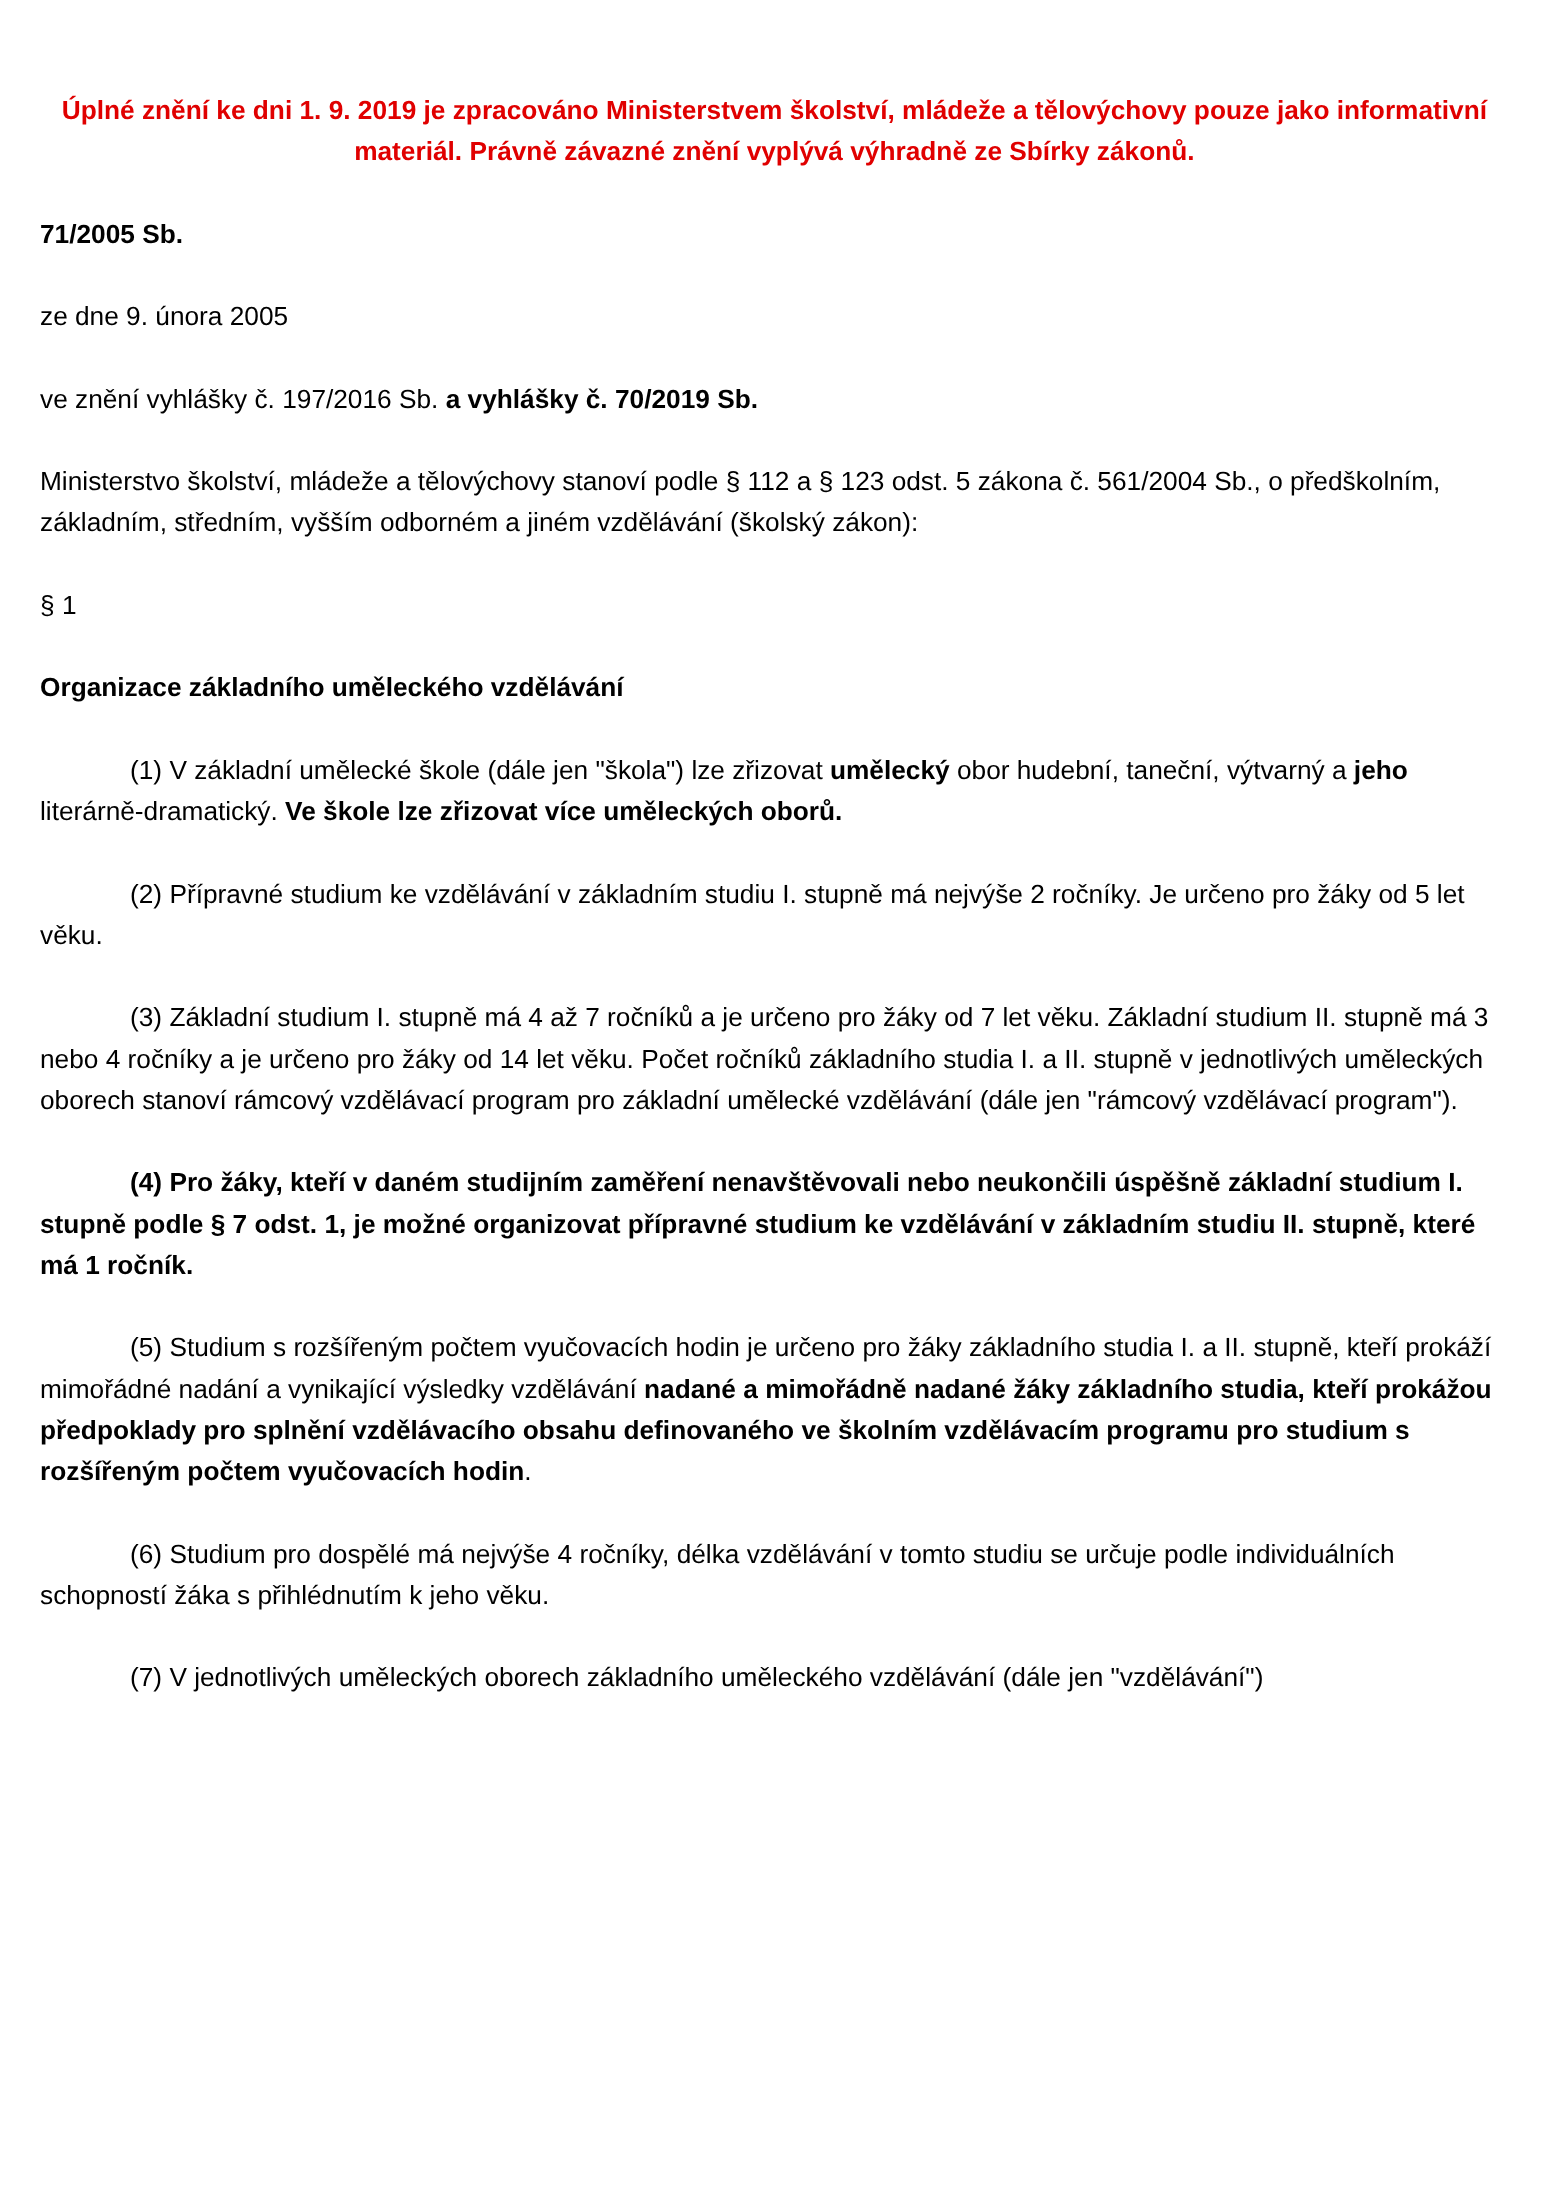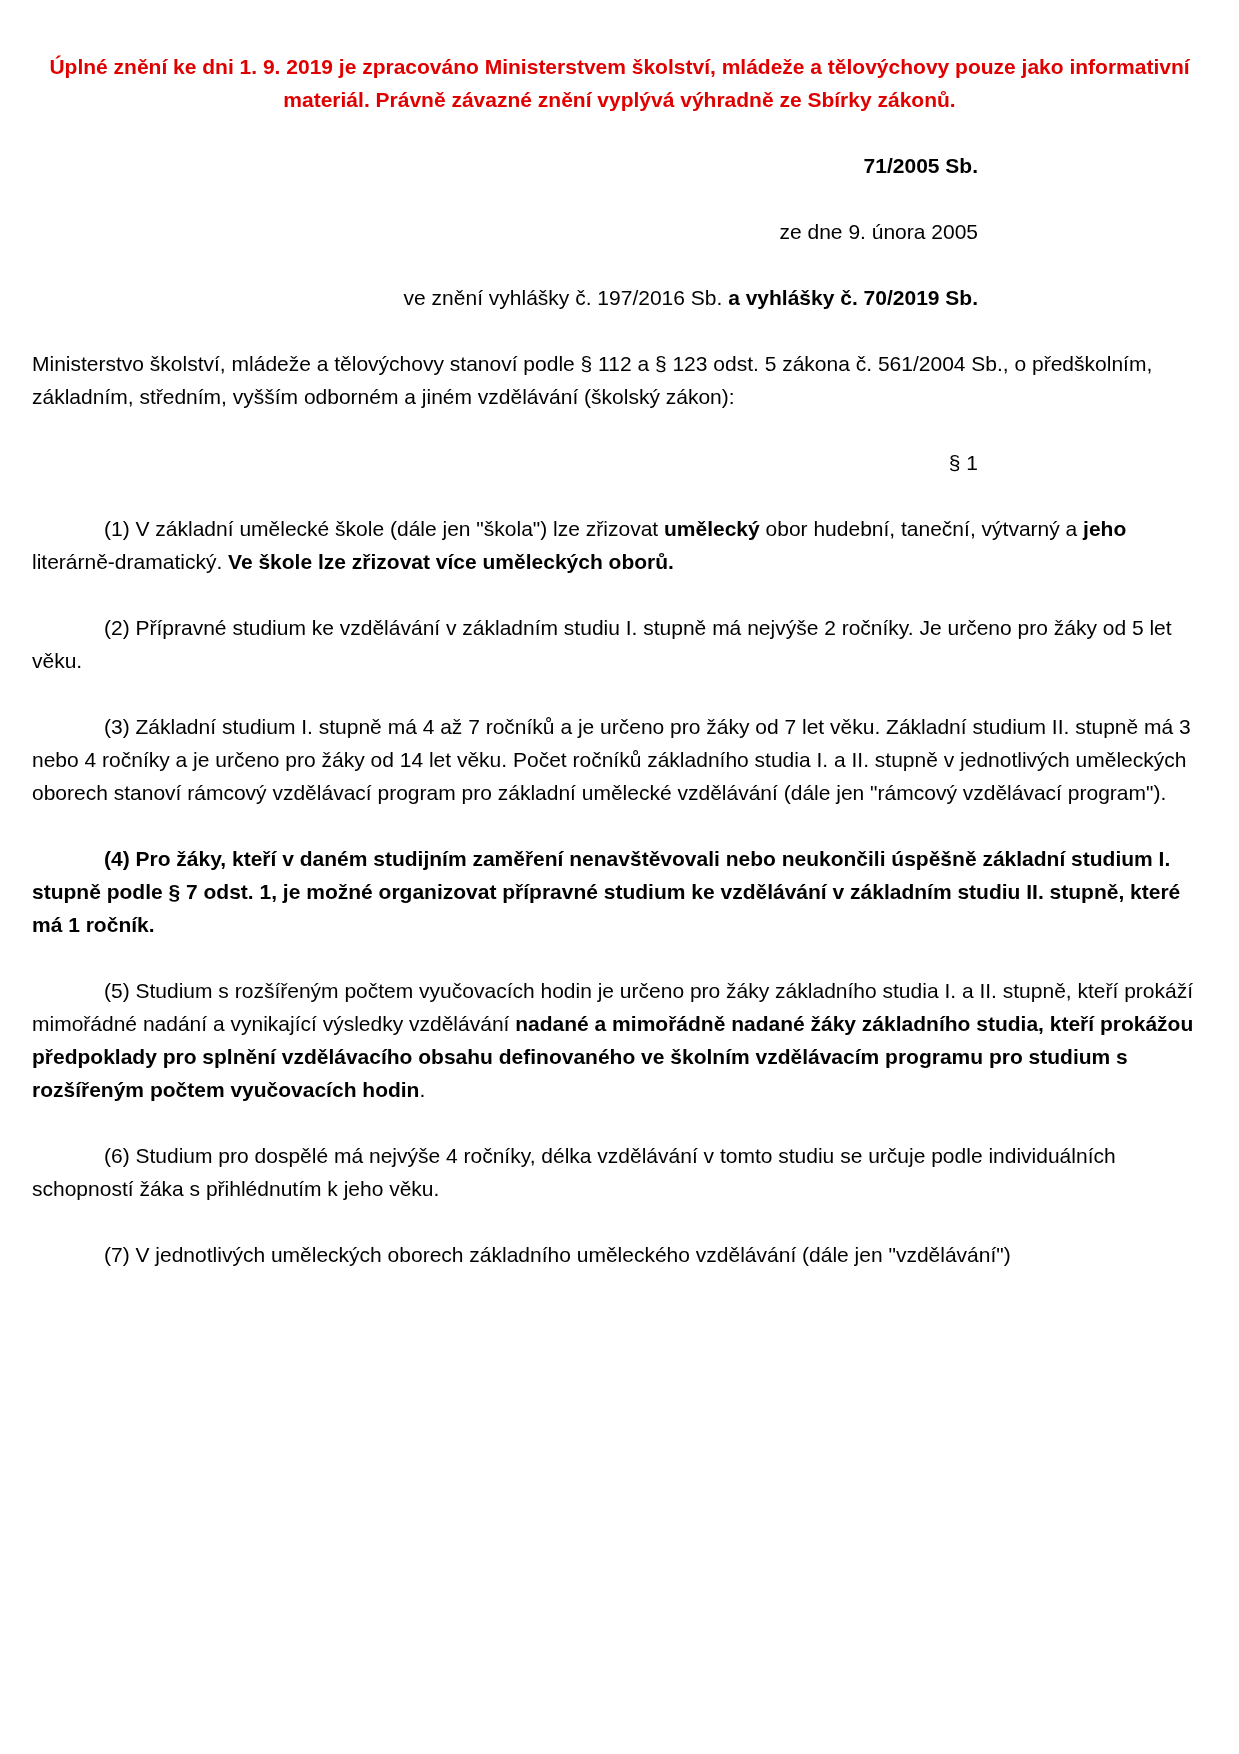--- a/index.html
+++ b/index.html
@@ -12,32 +12,32 @@
     height: 1754px;
     font-family: "Liberation Sans", sans-serif;
     font-size: 21px;
     line-height: 33px;
     color: #000000;
   }
   .page {
     box-sizing: border-box;
     width: 1239px;
     height: 1754px;
-    padding: 50px 32px 0 32px;
+    padding: 72px 32px 0 32px;
     overflow: hidden;
     background: #ffffff;
   }
   p { margin: 0 0 33px 0; }
   .bold { font-weight: bold; }
   
   .center-page { text-align: center; }
   
   .center-col {
     width: 946px;
-    text-align: right;
+    text-align: left;
   }
   .notice { font-weight: bold; }
   .body-para { text-indent: 72px; }
   .preamble { text-indent: 0; }
 </style>
 </head>
 <body>
 
 <div class="page">
 
@@ -48,20 +48,21 @@
 
   <p class="center-col">ze dne 9. února 2005</p>
 
 
   <p class="center-col"><span>ve znění vyhlášky č. 197/2016 Sb. </span><span class="bold">a vyhlášky č. 70/2019 Sb.</span></p>
 
   <p class="preamble">Ministerstvo školství, mládeže a tělovýchovy stanoví podle § 112 a § 123 odst. 5 zákona č. 561/2004 Sb., o předškolním, základním, středním, vyšším odborném a jiném vzdělávání (školský zákon):</p>
 
   <p class="center-col">§ 1</p>
 
+  <p class="center-col bold">Organizace základního uměleckého vzdělávání</p>
 
   <div id="paragraphs">
       <p class="body-para"><span>(1) V základní umělecké škole (dále jen "škola") lze zřizovat </span><span class="bold">umělecký</span><span> obor hudební, taneční, výtvarný a </span><span class="bold">jeho</span><span> literárně-dramatický. </span><span class="bold">Ve škole lze zřizovat více uměleckých oborů.</span></p>
       <p class="body-para"><span>(2) Přípravné studium ke vzdělávání v základním studiu I. stupně má nejvýše 2 ročníky. Je určeno pro žáky od 5 let věku.</span></p>
       <p class="body-para"><span>(3) Základní studium I. stupně má 4 až 7 ročníků a je určeno pro žáky od 7 let věku. Základní studium II. stupně má 3 nebo 4 ročníky a je určeno pro žáky od 14 let věku. Počet ročníků základního studia I. a II. stupně v jednotlivých uměleckých oborech stanoví rámcový vzdělávací program pro základní umělecké vzdělávání (dále jen "rámcový vzdělávací program").</span></p>
       <p class="body-para"><span class="bold">(4) Pro žáky, kteří v daném studijním zaměření nenavštěvovali nebo neukončili úspěšně základní studium I. stupně podle § 7 odst. 1, je možné organizovat přípravné studium ke vzdělávání v základním studiu II. stupně, které má 1 ročník.</span></p>
       <p class="body-para"><span>(5) Studium s rozšířeným počtem vyučovacích hodin je určeno pro žáky základního studia I. a II. stupně, kteří prokáží mimořádné nadání a vynikající výsledky vzdělávání </span><span class="bold">nadané a mimořádně nadané žáky základního studia, kteří prokážou předpoklady pro splnění vzdělávacího obsahu definovaného ve školním vzdělávacím programu pro studium s rozšířeným počtem vyučovacích hodin</span><span>.</span></p>
       <p class="body-para"><span>(6) Studium pro dospělé má nejvýše 4 ročníky, délka vzdělávání v tomto studiu se určuje podle individuálních schopností žáka s přihlédnutím k jeho věku.</span></p>
       <p class="body-para"><span>(7) V jednotlivých uměleckých oborech základního uměleckého vzdělávání (dále jen "vzdělávání")</span></p>
     </div>

